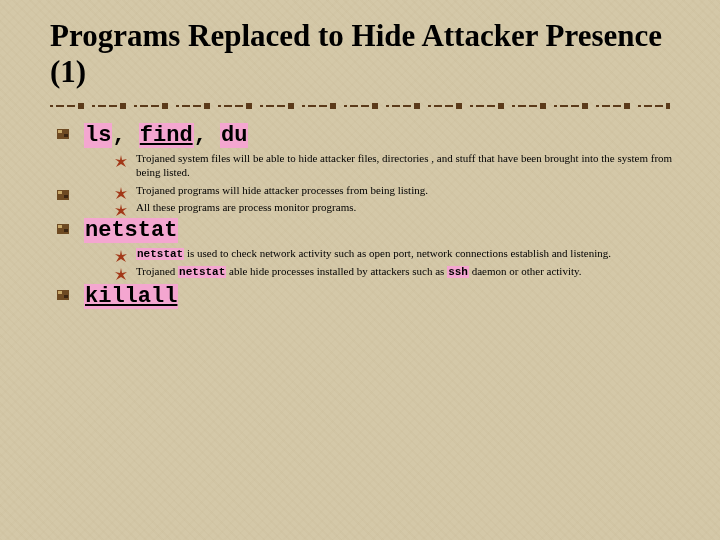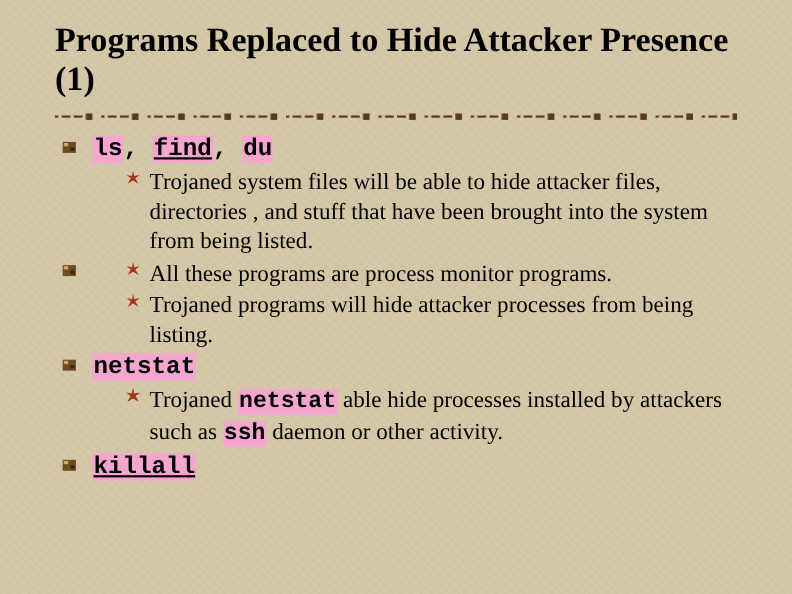--- a/index.html
+++ b/index.html
@@ -56,21 +56,21 @@
   }
   .ul { text-decoration: underline; }
   .lvl2 {
     list-style: none;
     margin-top: 4px;
     padding-left: 30px;
   }
   .lvl2 > li {
     position: relative;
     padding-left: 22px;
-    font-size: 21px;
+    font-size: 11px;
     line-height: 1.25;
     margin-bottom: 3px;
   }
   .lvl2 > li > .bullet2 {
     position: absolute;
     left: 0;
     top: 3px;
   }
   .mono {
     font-family: "Courier New", monospace;
@@ -113,37 +113,37 @@
       </li>
       <li>
         <svg width="16" height="14" class="bullet1">
           <rect x="1" y="1" width="12" height="10" fill="#6e4a22"></rect>
           <rect x="2" y="2" width="4" height="3" fill="#c9a96a"></rect>
           <rect x="8" y="6" width="4" height="3" fill="#3a2410"></rect>
         </svg>
         <ul class="lvl2">
           <li><svg width="14" height="14" class="bullet2">
               <path d="M7 0 L8 5 L13 4 L9 7 L12 12 L7 9 L2 12 L5 7 L1 4 L6 5 Z" fill="#a23818"></path>
-            </svg><span><span class="">All these programs are process monitor programs.</span></span></li>
+            </svg><span><span class="">Trojaned programs will hide attacker processes from being listing.</span></span></li>
           <li><svg width="14" height="14" class="bullet2">
               <path d="M7 0 L8 5 L13 4 L9 7 L12 12 L7 9 L2 12 L5 7 L1 4 L6 5 Z" fill="#a23818"></path>
-            </svg><span><span class="">Trojaned programs will hide attacker processes from being listing.</span></span></li>
+            </svg><span><span class="">All these programs are process monitor programs.</span></span></li>
         </ul>
       </li>
       <li>
         <svg width="16" height="14" class="bullet1">
           <rect x="1" y="1" width="12" height="10" fill="#6e4a22"></rect>
           <rect x="2" y="2" width="4" height="3" fill="#c9a96a"></rect>
           <rect x="8" y="6" width="4" height="3" fill="#3a2410"></rect>
         </svg>
         <div class="lvl1-head"><span class="mono hl">netstat</span></div>
         <ul class="lvl2">
           <li><svg width="14" height="14" class="bullet2">
               <path d="M7 0 L8 5 L13 4 L9 7 L12 12 L7 9 L2 12 L5 7 L1 4 L6 5 Z" fill="#a23818"></path>
-            </svg></li>
+            </svg><span><span class="mono hl">netstat</span><span class=""> is used to check network activity such as open port, network connections establish and listening.</span></span></li>
           <li><svg width="14" height="14" class="bullet2">
               <path d="M7 0 L8 5 L13 4 L9 7 L12 12 L7 9 L2 12 L5 7 L1 4 L6 5 Z" fill="#a23818"></path>
             </svg><span><span class="">Trojaned </span><span class="mono hl">netstat</span><span class=""> able hide processes installed by attackers such as </span><span class="mono hl">ssh</span><span class=""> daemon or other activity.</span></span></li>
         </ul>
       </li>
       <li>
         <svg width="16" height="14" class="bullet1">
           <rect x="1" y="1" width="12" height="10" fill="#6e4a22"></rect>
           <rect x="2" y="2" width="4" height="3" fill="#c9a96a"></rect>
           <rect x="8" y="6" width="4" height="3" fill="#3a2410"></rect>

